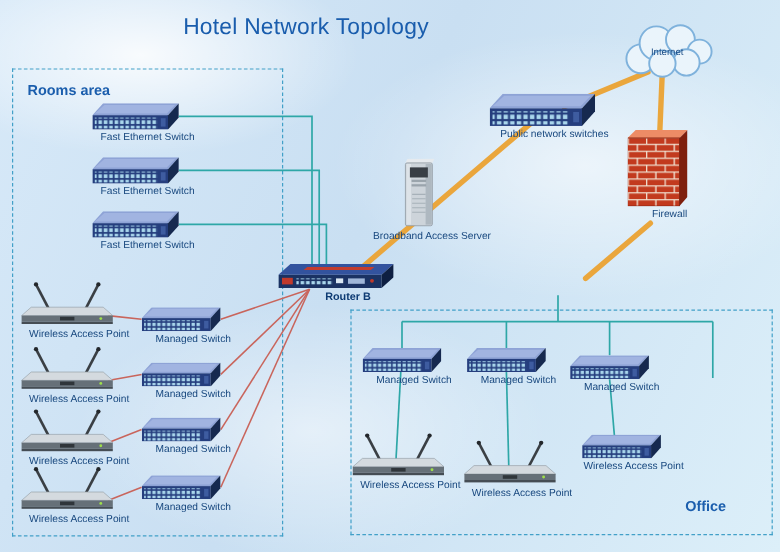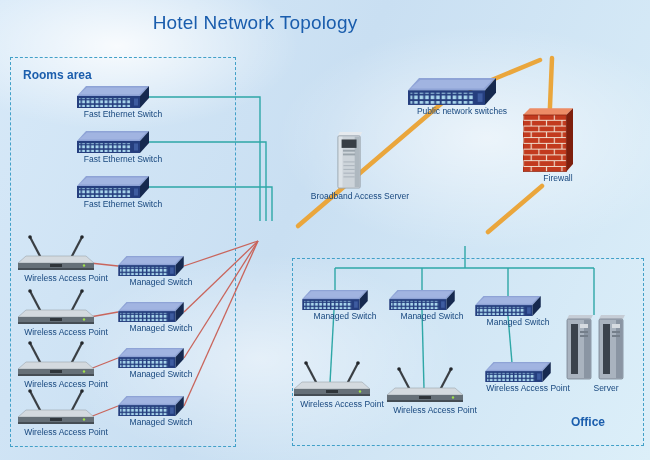--- a/index.html
+++ b/index.html
@@ -129,20 +129,33 @@
       <path d="M258,241 L184,312"></path>
       <path d="M258,241 L184,358"></path>
       <path d="M258,241 L184,406"></path>
       <path d="M118,266 L90,263"></path>
       <path d="M118,312 L90,317"></path>
       <path d="M118,358 L90,369"></path>
       <path d="M118,406 L90,417"></path>
     </g>
   </svg>
 
+  <div class="node" style="left:510px;top:16px;width:92px;height:52px">
+    <svg width="92" height="52" viewBox="0 0 92 52">
+      <g fill="#EAF4FB" stroke="#7FB2DC" stroke-width="1.6">
+        <circle cx="24" cy="33" r="12"></circle>
+          <circle cx="37" cy="20" r="14"></circle>
+          <circle cx="57" cy="17" r="12"></circle>
+        <circle cx="73" cy="27" r="10"></circle>
+          <circle cx="62" cy="36" r="11"></circle>
+          <circle cx="42" cy="37" r="11"></circle>
+      </g>
+    </svg>
+    <span class="cloud-lbl">Internet</span>
+  </div>
 
   <div class="node" style="left:392px;top:78px;width:120px">
     <svg width="88" height="27">
         <use href="#sym-switch" width="88" height="27"></use>
       </svg>
     <div class="lbl">Public network switches</div>
   </div>
 
   <div class="node" style="left:58px;top:86px;width:110px">
     <svg width="72" height="22">
@@ -170,20 +183,26 @@
     <div class="lbl">Broadband Access Server</div>
   </div>
 
   <div class="node" style="left:510px;top:108px;width:76px">
     <svg width="50" height="64">
         <use href="#sym-firewall" width="50" height="64"></use>
       </svg>
     <div class="lbl">Firewall</div>
   </div>
 
+  <div class="node router" style="left:228px;top:220px;width:104px">
+    <svg width="96" height="20">
+        <use href="#sym-router" width="96" height="20"></use>
+      </svg>
+    <div class="lbl">Router B</div>
+  </div>
 
   <div class="node" style="left:8px;top:234px;width:96px">
     <svg width="84" height="38">
         <use href="#sym-wap" width="84" height="38"></use>
       </svg>
     <div class="lbl">Wireless Access Point</div>
   </div>
   <div class="node" style="left:8px;top:288px;width:96px">
     <svg width="84" height="38">
         <use href="#sym-wap" width="84" height="38"></use>
@@ -259,25 +278,14 @@
       </svg>
     <div class="lbl">Wireless Access Point</div>
   </div>
   <div class="node" style="left:472px;top:362px;width:92px">
     <svg width="66" height="20">
         <use href="#sym-switch" width="66" height="20"></use>
       </svg>
     <div class="lbl">Wireless Access Point</div>
   </div>
 
-  <div class="node" style="left:560px;top:314px;width:72px">
-    <div class="towers">
-      <svg width="30" height="68">
-          <use href="#sym-tower2" width="30" height="68"></use>
-        </svg>
-      <svg width="30" height="68">
-          <use href="#sym-tower2" width="30" height="68"></use>
-        </svg>
-    </div>
-    <div class="lbl">Server</div>
-  </div>
 
 </div>
 
 </body></html>

